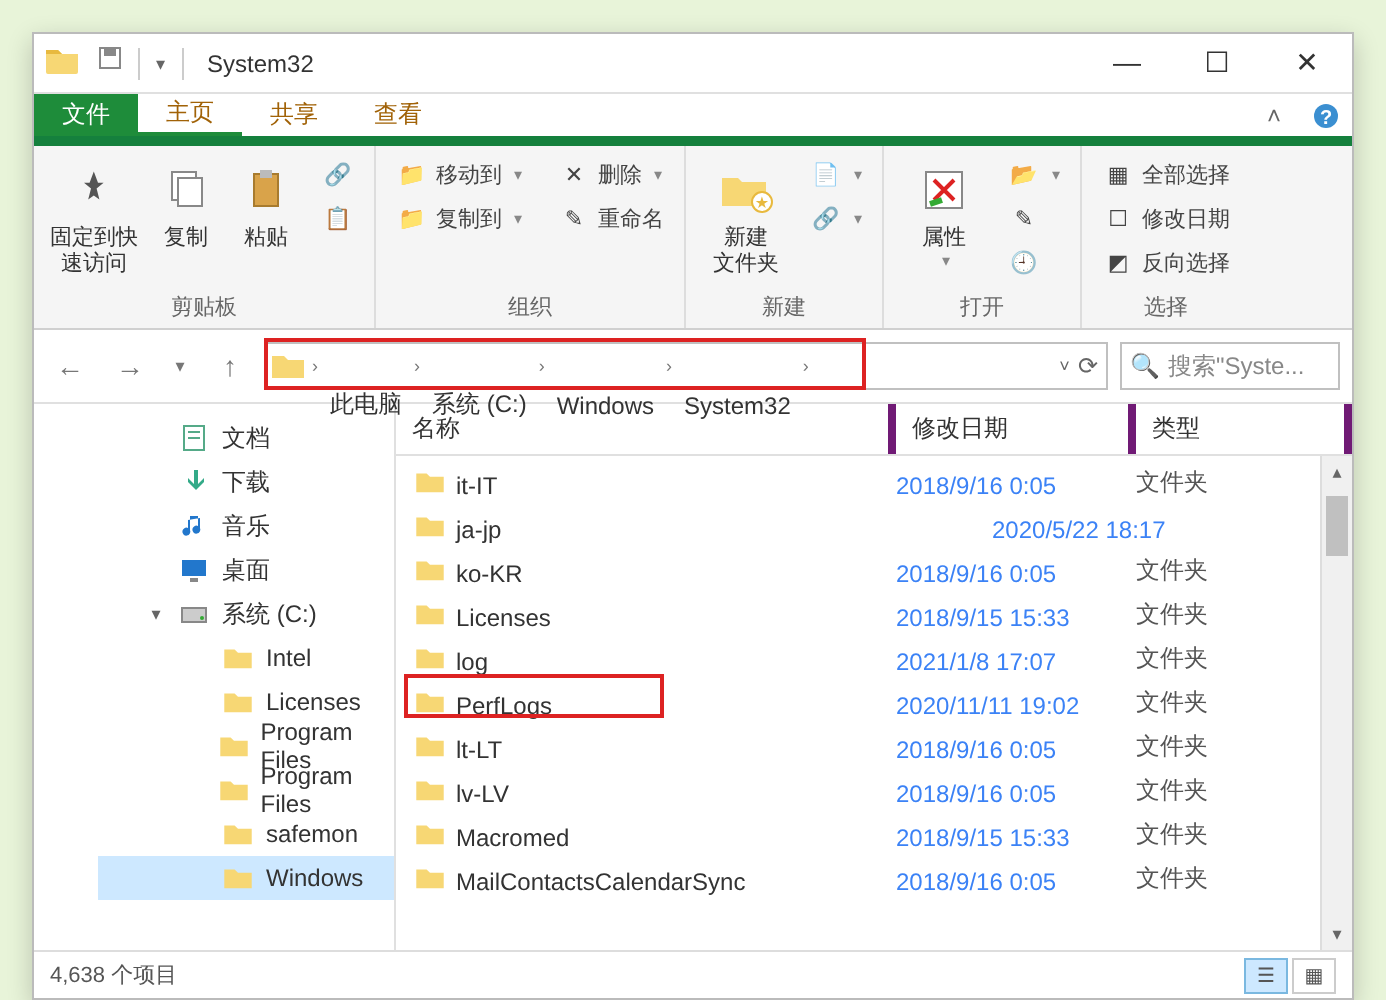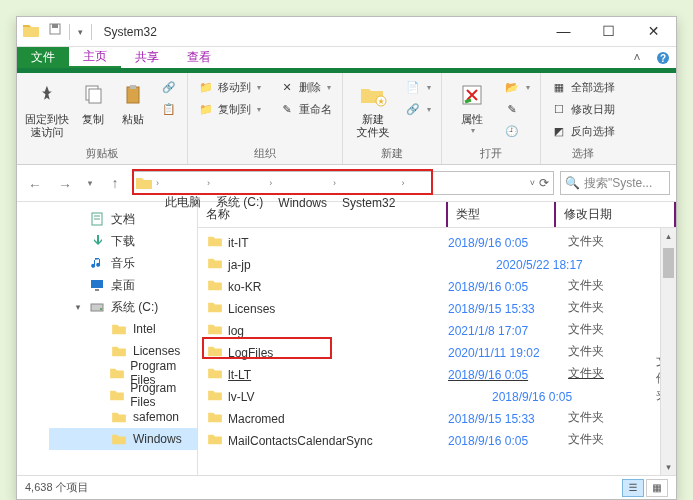--- a/index.html
+++ b/index.html
@@ -10,21 +10,21 @@
   .titlebar { height: 30px; background: #fff; display: flex; align-items: center; border-bottom: 1px solid #e0e0e0; }
   .titlebar .icon { width: 18px; height: 18px; margin-left: 6px; margin-right: 2px; }
   .folder-svg { width: 16px; height: 14px; }
   .titlebar .qat-sep { width:1px; height:16px; background:#ccc; margin:0 4px; }
   .titlebar .title { margin-left: 8px; font-size: 12px; flex: 1; }
   .winbtns { display: flex; height: 100%; }
   .winbtn { width: 45px; height: 28px; display:flex; align-items:center; justify-content:center; font-size:14px; color:#333; }
   
   
   .tabs { height: 26px; display: flex; align-items: stretch; background:#fff; border-bottom:5px solid #15803d; }
-  .tab { padding: 0 14px; display:flex; align-items:center; font-size:12px; color:#a21caf; }
+  .tab { padding: 0 14px; display:flex; align-items:center; font-size:12px; color:#a16207; }
   .tab.file { background:#1e8c3a; color:#fff; }
   .tab.active { border-bottom:2px solid #1e8c3a; }
   .tabs .spacer { flex:1; }
   .tabs .help { width:26px; display:flex; align-items:center; justify-content:center; }
   .chev-up { width:26px; display:flex; align-items:center; justify-content:center; color:#666; }
   
   
   .ribbon { height: 92px; background:#f5f5f5; border-bottom:1px solid #d0d0d0; display:flex; }
   .group { border-right:1px solid #ddd; display:flex; flex-direction:column; padding:4px 6px 0 6px; }
   .group-body { flex:1; display:flex; align-items:flex-start; gap:4px; }
@@ -52,21 +52,21 @@
   .main { flex:1; display:flex; overflow:hidden; border-top:1px solid #e0e0e0;padding-left:32px; }
   .nav { width:180px; border-right:1px solid #e0e0e0; overflow-y:auto; padding:6px 0; }
   .nav-item { display:flex; align-items:center; height:22px; padding-left:24px; gap:6px; font-size:12px; }
   .nav-item.sub { padding-left:46px; }
   .nav-item.selected { background:#cde8ff; }
   .nav-item .tw { width:10px; font-size:9px; color:#666; text-align:center; }
   .nav-item .ic { width:16px; height:16px; display:flex; align-items:center; justify-content:center; }
   
   .content { flex:1; display:flex; flex-direction:column; position:relative; }
   .cols { height:26px; display:flex; align-items:center; border-bottom:1px solid #e0e0e0; font-size:12px; color:#333; }
-  .col { padding-left:8px; border-right:2px solid #701a75; height:100%; display:flex; align-items:center; }
+  .col { padding-left:8px; border-right:4px solid #701a75; height:100%; display:flex; align-items:center; }
   .col.name { width:250px; }
   .col.date { width:120px; }
   .col.type { flex:1; }
   .rows { flex:1; overflow:auto; position:relative; }
   .row { height:22px; display:flex; align-items:flex-end; font-size:12px; }
   .row .cell-name { width:250px; display:flex; align-items:center; gap:6px; padding-left:10px; }
   .row .cell-date { width:120px; color:#3b82f6; }
   .row .cell-type { flex:1; color:#555; }
   .hl-row { position:absolute; border:2px solid #d22; pointer-events:none; }
   
@@ -405,22 +405,22 @@
             <svg width="14" height="12" viewBox="0 0 16 14">
               <path fill="#f7d774" d="M0 2h6l2 2h8v9H0z"></path>
             </svg>
           </span>
           <span>Windows</span>
         </div>
       </div>
     <div class="content">
       <div class="cols">
         <div class="col name">名称</div>
+        <div class="col date">修改日期</div>
         <div class="col type">类型</div>
-        <div class="col date">修改日期</div>
       </div>
       <div class="rows" id="file-rows">
         <div class="row" style="position: relative;">
             <div class="cell-name">
               <span><svg width="14" height="12" viewBox="0 0 16 14">
                   <path fill="#f7d774" d="M0 2h6l2 2h8v9H0z"></path>
                 </svg></span>
               <span>it-IT</span>
             </div>
             <div class="cell-date">2018/9/16 0:05</div>
@@ -464,37 +464,37 @@
               <span>log</span>
             </div>
             <div class="cell-date">2021/1/8 17:07</div>
             <div class="cell-type">文件夹</div>
           </div>
           <div class="row" style="position: relative;">
             <div class="cell-name">
               <span><svg width="14" height="12" viewBox="0 0 16 14">
                   <path fill="#f7d774" d="M0 2h6l2 2h8v9H0z"></path>
                 </svg></span>
-              <span>LogFiles</span>
+              <span>PerfLogs</span>
             </div>
             <div class="cell-date">2020/11/11 19:02</div>
             <div class="cell-type">文件夹</div>
             <div class="hl-row" style="left: 4px; top: -1px; width: 130px; height: 22px;"></div>
           </div>
-          <div class="row" style="position: relative; text-decoration: underline;">
+          <div class="row" style="position: relative;">
             <div class="cell-name">
               <span><svg width="14" height="12" viewBox="0 0 16 14">
                   <path fill="#f7d774" d="M0 2h6l2 2h8v9H0z"></path>
                 </svg></span>
               <span>lt-LT</span>
             </div>
             <div class="cell-date">2018/9/16 0:05</div>
             <div class="cell-type">文件夹</div>
           </div>
-          <div class="row" style="position: relative; gap: 44px;">
+          <div class="row" style="position: relative;">
             <div class="cell-name">
               <span><svg width="14" height="12" viewBox="0 0 16 14">
                   <path fill="#f7d774" d="M0 2h6l2 2h8v9H0z"></path>
                 </svg></span>
               <span>lv-LV</span>
             </div>
             <div class="cell-date">2018/9/16 0:05</div>
             <div class="cell-type">文件夹</div>
           </div>
           <div class="row" style="position: relative;">

